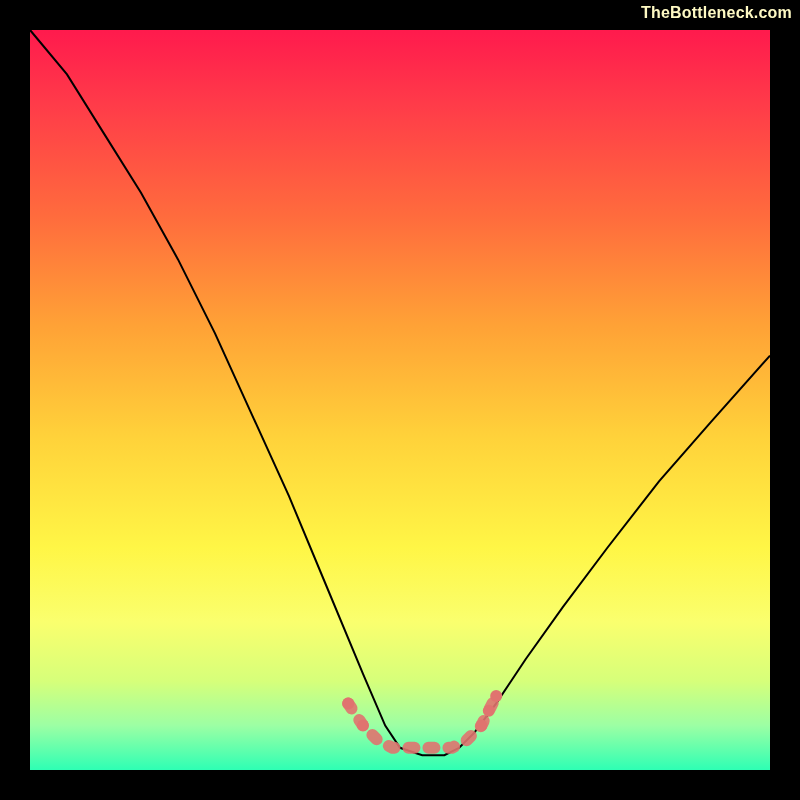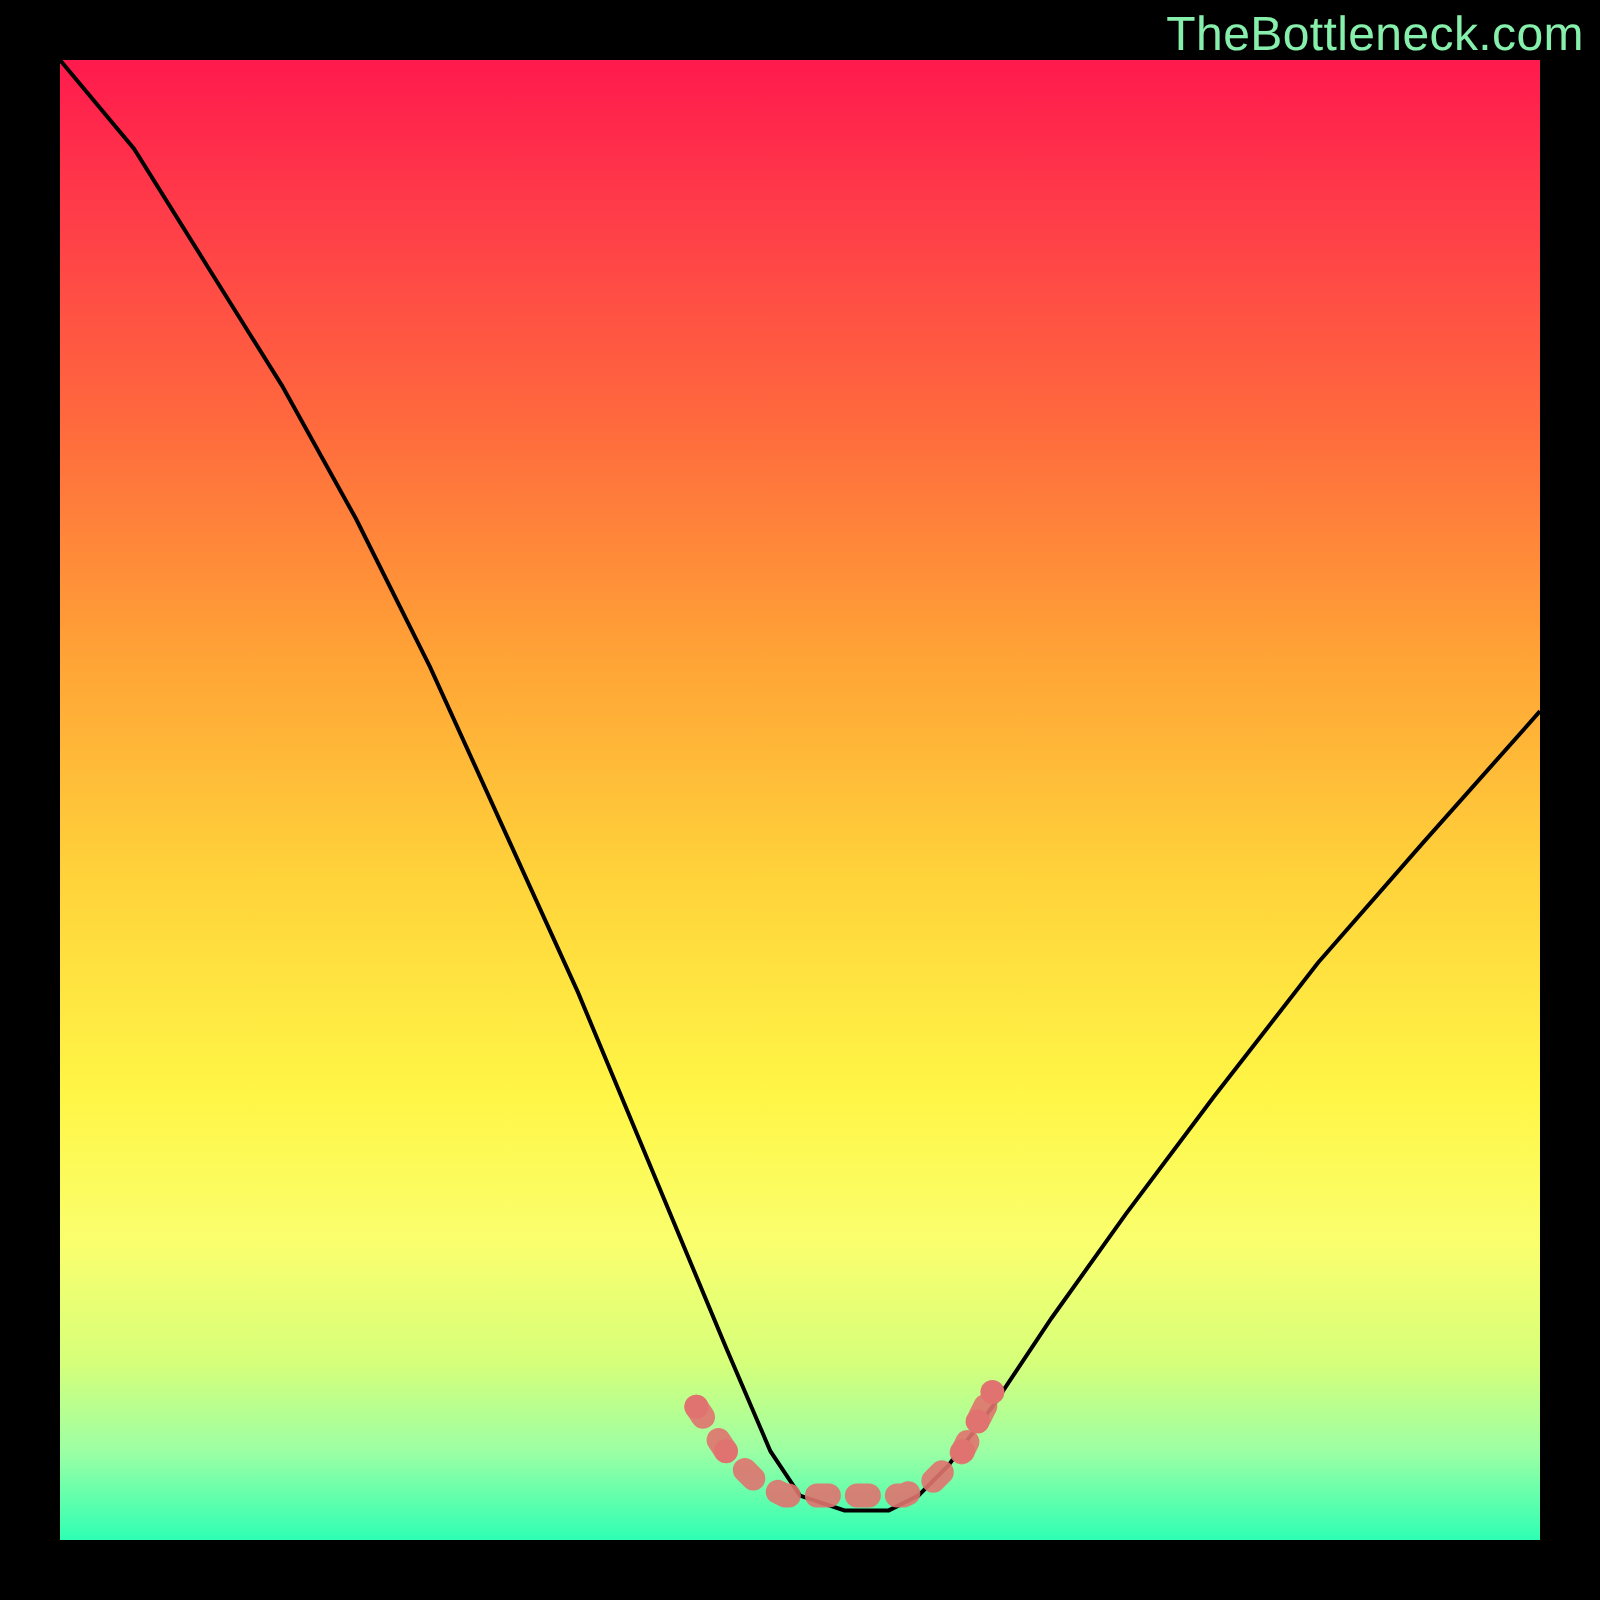--- a/index.html
+++ b/index.html
@@ -34,23 +34,23 @@
       #faff6e 80%,
       #d6ff7a 88%,
       #9cffa4 94%,
       #2effb4 100%);
   }
   .watermark {
     position: absolute;
     top: 4px;
     right: 8px;
     font-family: Arial, Helvetica, sans-serif;
-    font-size: 24px;
-    font-weight: 400;
-    color: #86efac;
+    font-size: 16px;
+    font-weight: 700;
+    color: #fef9c3;
     letter-spacing: 0.2px;
     user-select: none;
   }
   svg.curve {
     position: absolute;
     left: 0;
     top: 0;
     width: 740px;
     height: 740px;
     overflow: visible;

